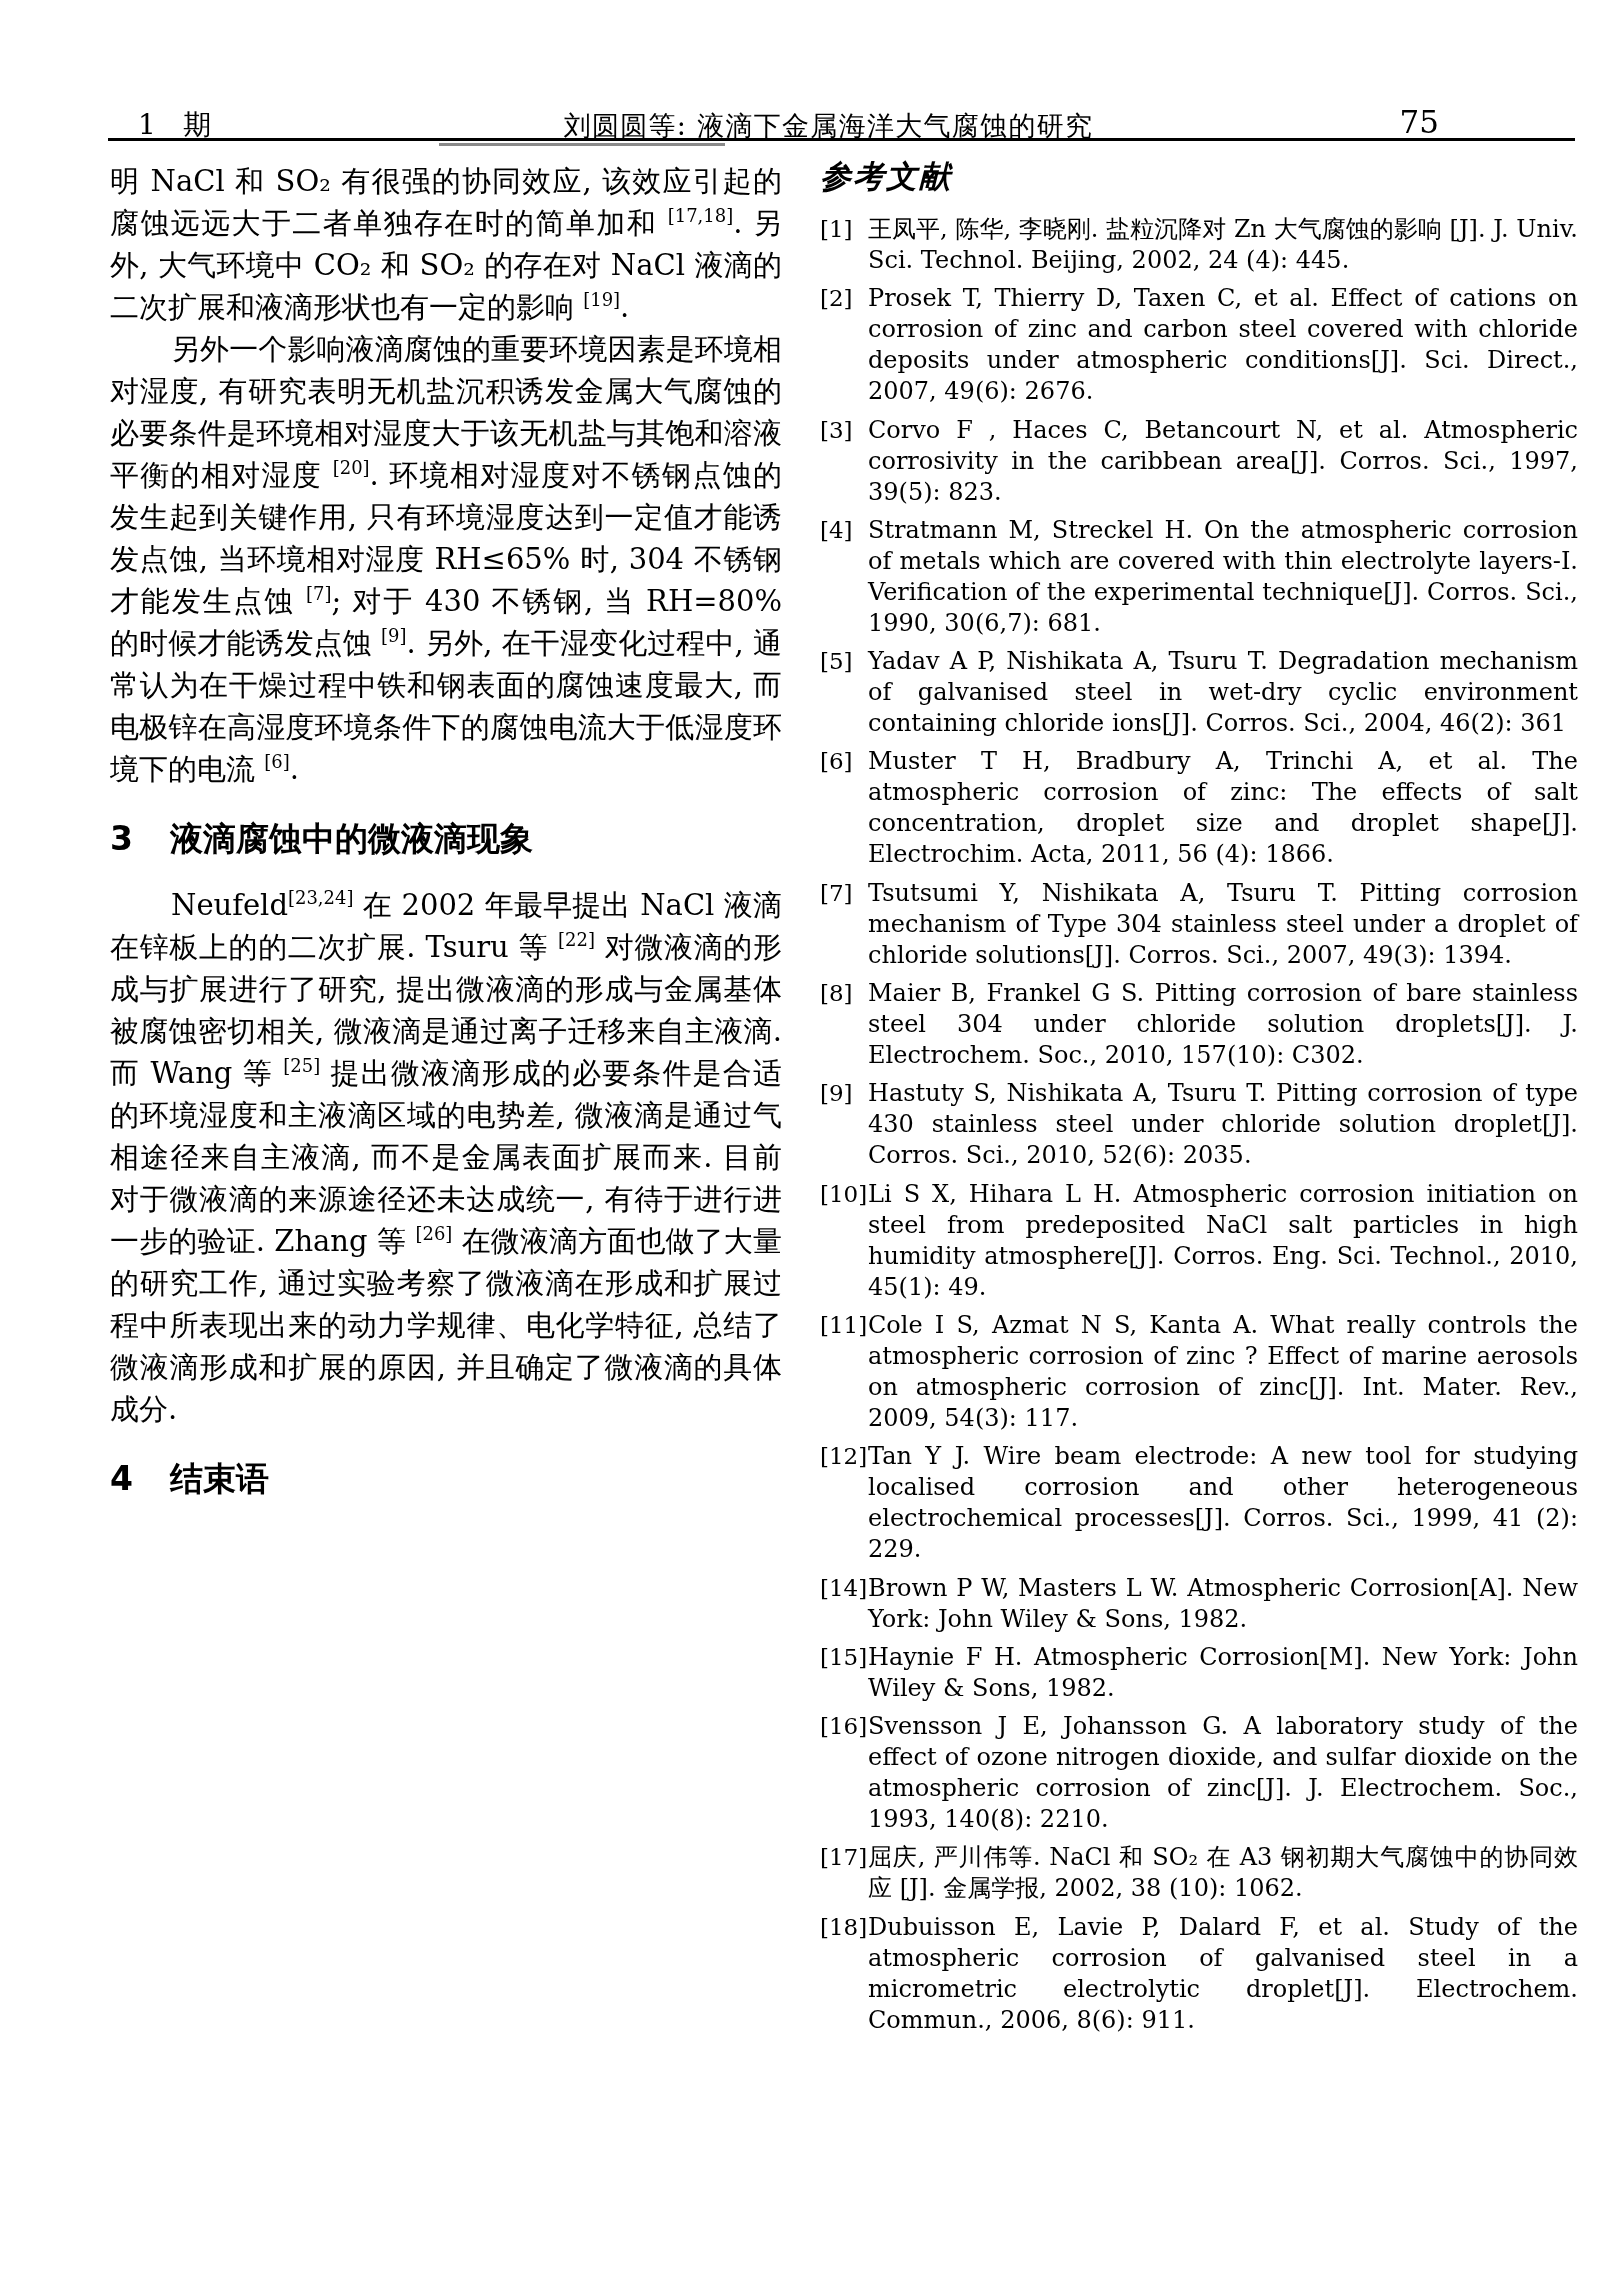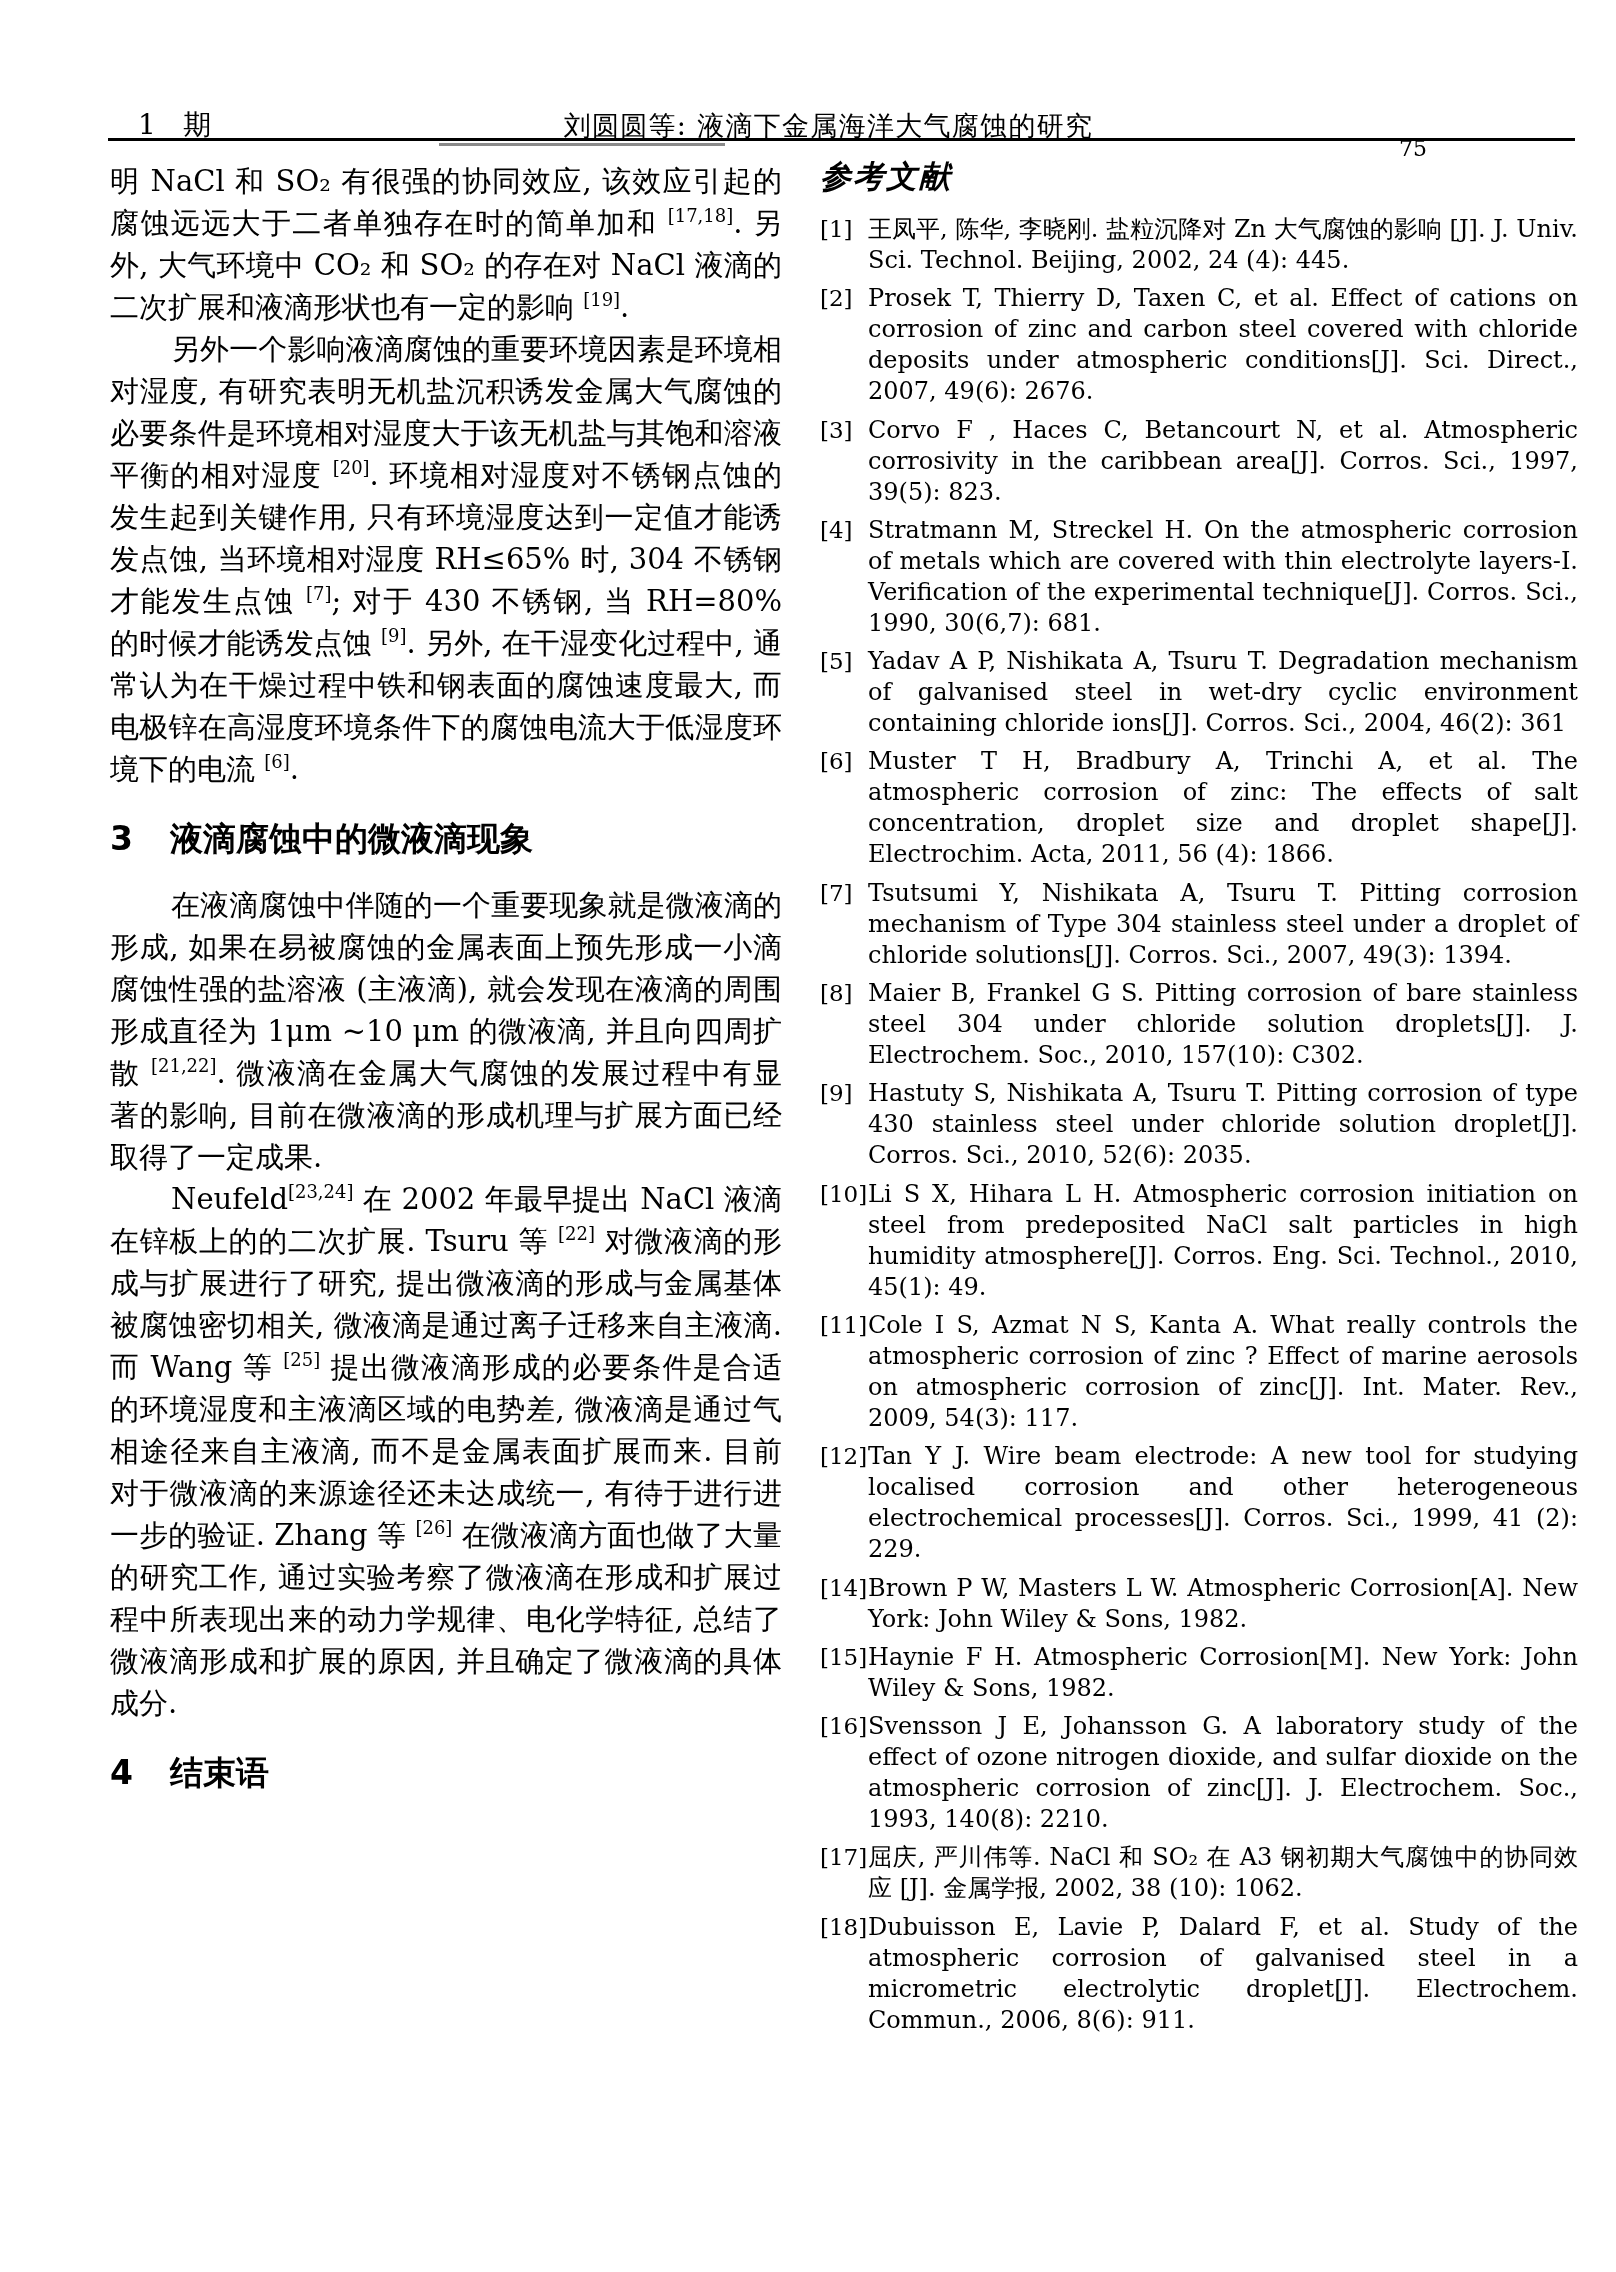--- a/index.html
+++ b/index.html
@@ -7,21 +7,21 @@
     position:relative;
     width:1617px;height:2054px;
     background:#ffffff;
     color:#000;
     font-family:"DejaVu Serif","Liberation Serif",serif;
     overflow:hidden;
   }
   
   .hdr-issue{position:absolute;left:138px;top:106px;font-size:28px;letter-spacing:9.3px;}
   .hdr-title{position:absolute;left:0;right:0;top:108px;text-align:center;font-size:27px;letter-spacing:1.3px;margin-left:40px;}
-  .hdr-page{position:absolute;right:190px;top:104px;font-size:22px;margin-top:32px;}
+  .hdr-page{position:absolute;right:178px;top:104px;font-size:31px;}
   .hdr-rule{position:absolute;left:108px;right:42px;top:138px;height:3.3px;background:#000;}
   .hdr-rule-smudge{position:absolute;left:439px;top:143px;width:286px;height:2.7px;background:#2a2a2a;opacity:.55;}
   
   .col-left{
     position:absolute;left:110px;top:160px;width:672px;
     font-size:29px;line-height:42px;text-align:justify;
   }
   .para{margin:0;}
   .para.indent{text-indent:61px;}
   sup{font-size:0.62em;line-height:0;vertical-align:super;}
@@ -60,21 +60,20 @@
   <div class="hdr-issue">1 期</div>
   <div class="hdr-title">刘圆圆等: 液滴下金属海洋大气腐蚀的研究</div>
   <div class="hdr-page">75</div>
   <div class="hdr-rule"></div>
   <div class="hdr-rule-smudge"></div>
 
   <div id="article-blocks" class="col-left">
       <p class="para">明 NaCl 和 SO₂ 有很强的协同效应, 该效应引起的腐蚀远远大于二者单独存在时的简单加和 <sup>[17,18]</sup>. 另外, 大气环境中 CO₂ 和 SO₂ 的存在对 NaCl 液滴的二次扩展和液滴形状也有一定的影响 <sup>[19]</sup>.</p>
       <p class="para indent">另外一个影响液滴腐蚀的重要环境因素是环境相对湿度, 有研究表明无机盐沉积诱发金属大气腐蚀的必要条件是环境相对湿度大于该无机盐与其饱和溶液平衡的相对湿度 <sup>[20]</sup>. 环境相对湿度对不锈钢点蚀的发生起到关键作用, 只有环境湿度达到一定值才能诱发点蚀, 当环境相对湿度 RH≤65% 时, 304 不锈钢才能发生点蚀 <sup>[7]</sup>; 对于 430 不锈钢, 当 RH=80% 的时候才能诱发点蚀 <sup>[9]</sup>. 另外, 在干湿变化过程中, 通常认为在干燥过程中铁和钢表面的腐蚀速度最大, 而电极锌在高湿度环境条件下的腐蚀电流大于低湿度环境下的电流 <sup>[6]</sup>.</p>
       <div class="sec-heading"><span class="sec-num">3</span><span>液滴腐蚀中的微液滴现象</span></div>
-      <p class="para indent">在液滴腐蚀中伴随的一个重要现象就是微液滴的形成, 如果在易被腐蚀的金属表面上预先形成一小滴腐蚀性强的盐溶液 (主液滴), 就会发现在液滴的周围形成直径为 1μm ~10 μm 的微液滴, 并且向四周扩散 <sup>[21,22]</sup>. 微液滴在金属大气腐蚀的发展过程中有显著的影响, 目前在微液滴的形成机理与扩展方面已经取得了一定成果.</p>
       <p class="para indent">Neufeld<sup>[23,24]</sup> 在 2002 年最早提出 NaCl 液滴在锌板上的的二次扩展. Tsuru 等 <sup>[22]</sup> 对微液滴的形成与扩展进行了研究, 提出微液滴的形成与金属基体被腐蚀密切相关, 微液滴是通过离子迁移来自主液滴. 而 Wang 等 <sup>[25]</sup> 提出微液滴形成的必要条件是合适的环境湿度和主液滴区域的电势差, 微液滴是通过气相途径来自主液滴, 而不是金属表面扩展而来. 目前对于微液滴的来源途径还未达成统一, 有待于进行进一步的验证. Zhang 等 <sup>[26]</sup> 在微液滴方面也做了大量的研究工作, 通过实验考察了微液滴在形成和扩展过程中所表现出来的动力学规律、电化学特征, 总结了微液滴形成和扩展的原因, 并且确定了微液滴的具体成分.</p>
       <div class="sec-heading"><span class="sec-num">4</span><span>结束语</span></div>
     </div>
 
   <div class="col-right">
     <div class="ref-heading">参考文献</div>
     <div id="ref-list">
         <div class="ref-item">
           <span class="ref-label">[1]</span>
           <span class="ref-text">王凤平, 陈华, 李晓刚. 盐粒沉降对 Zn 大气腐蚀的影响 [J]. J. Univ. Sci. Technol. Beijing, 2002, 24 (4): 445.</span>

